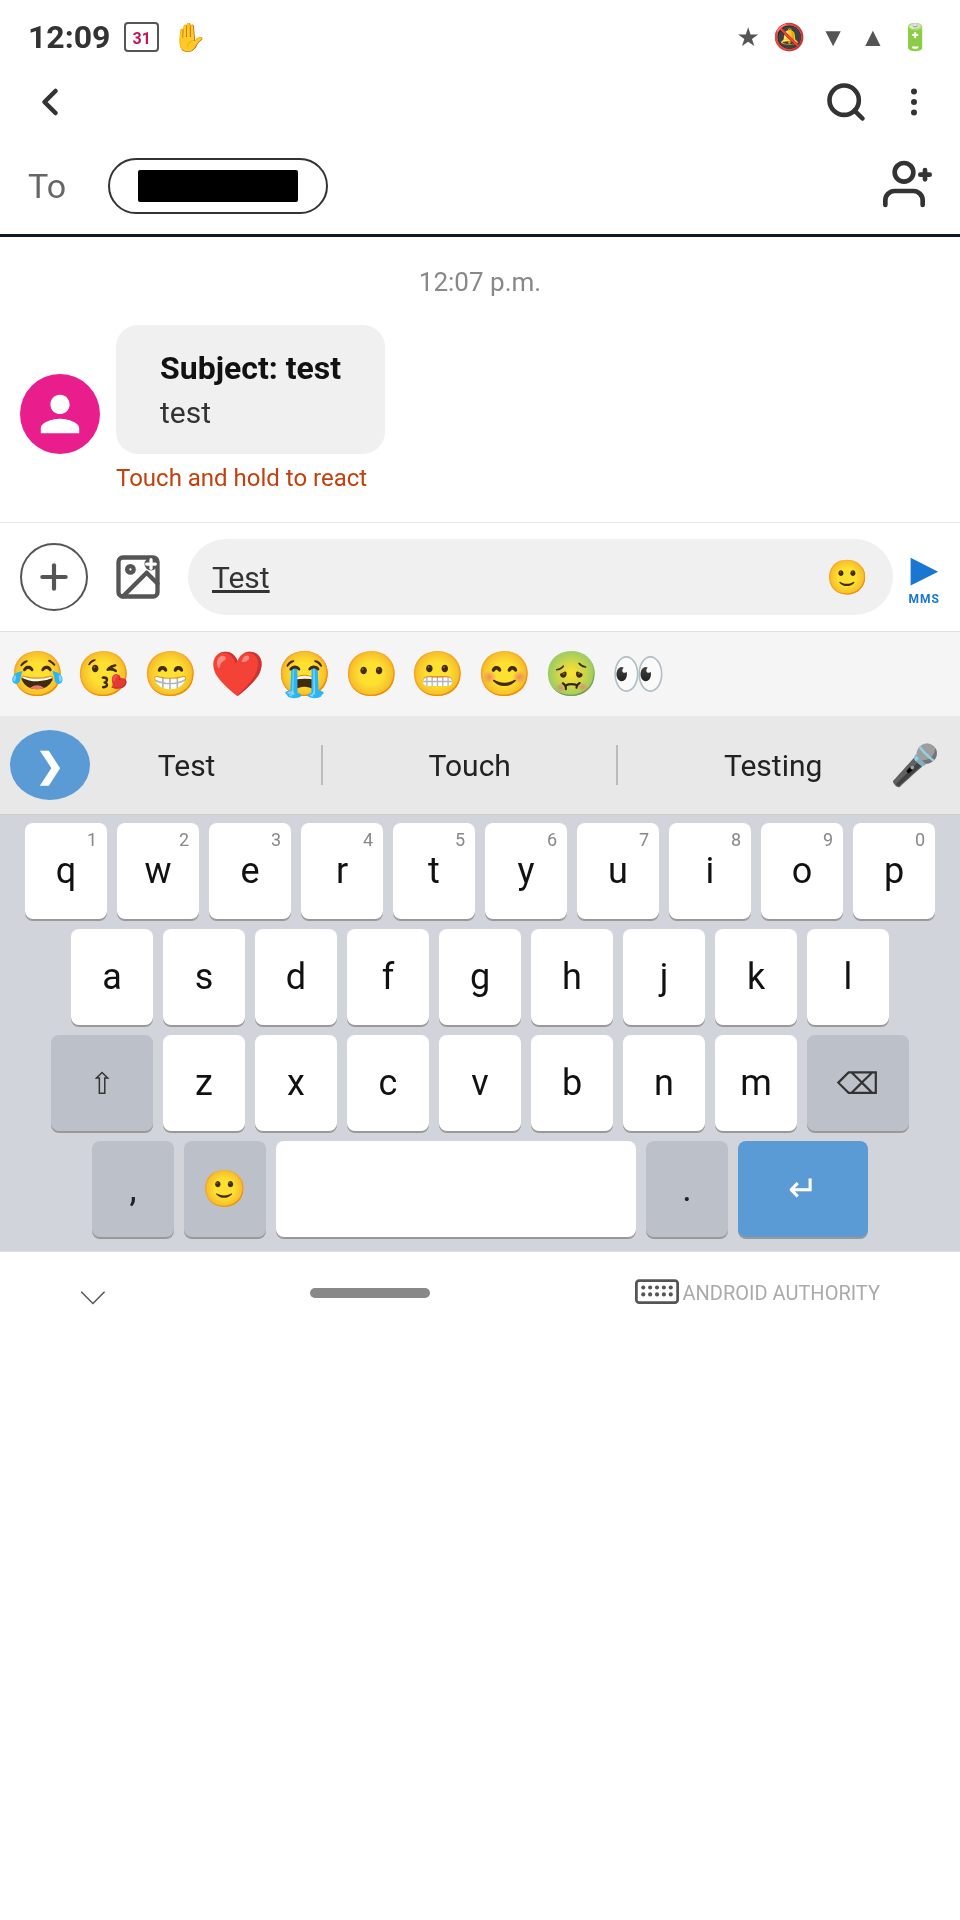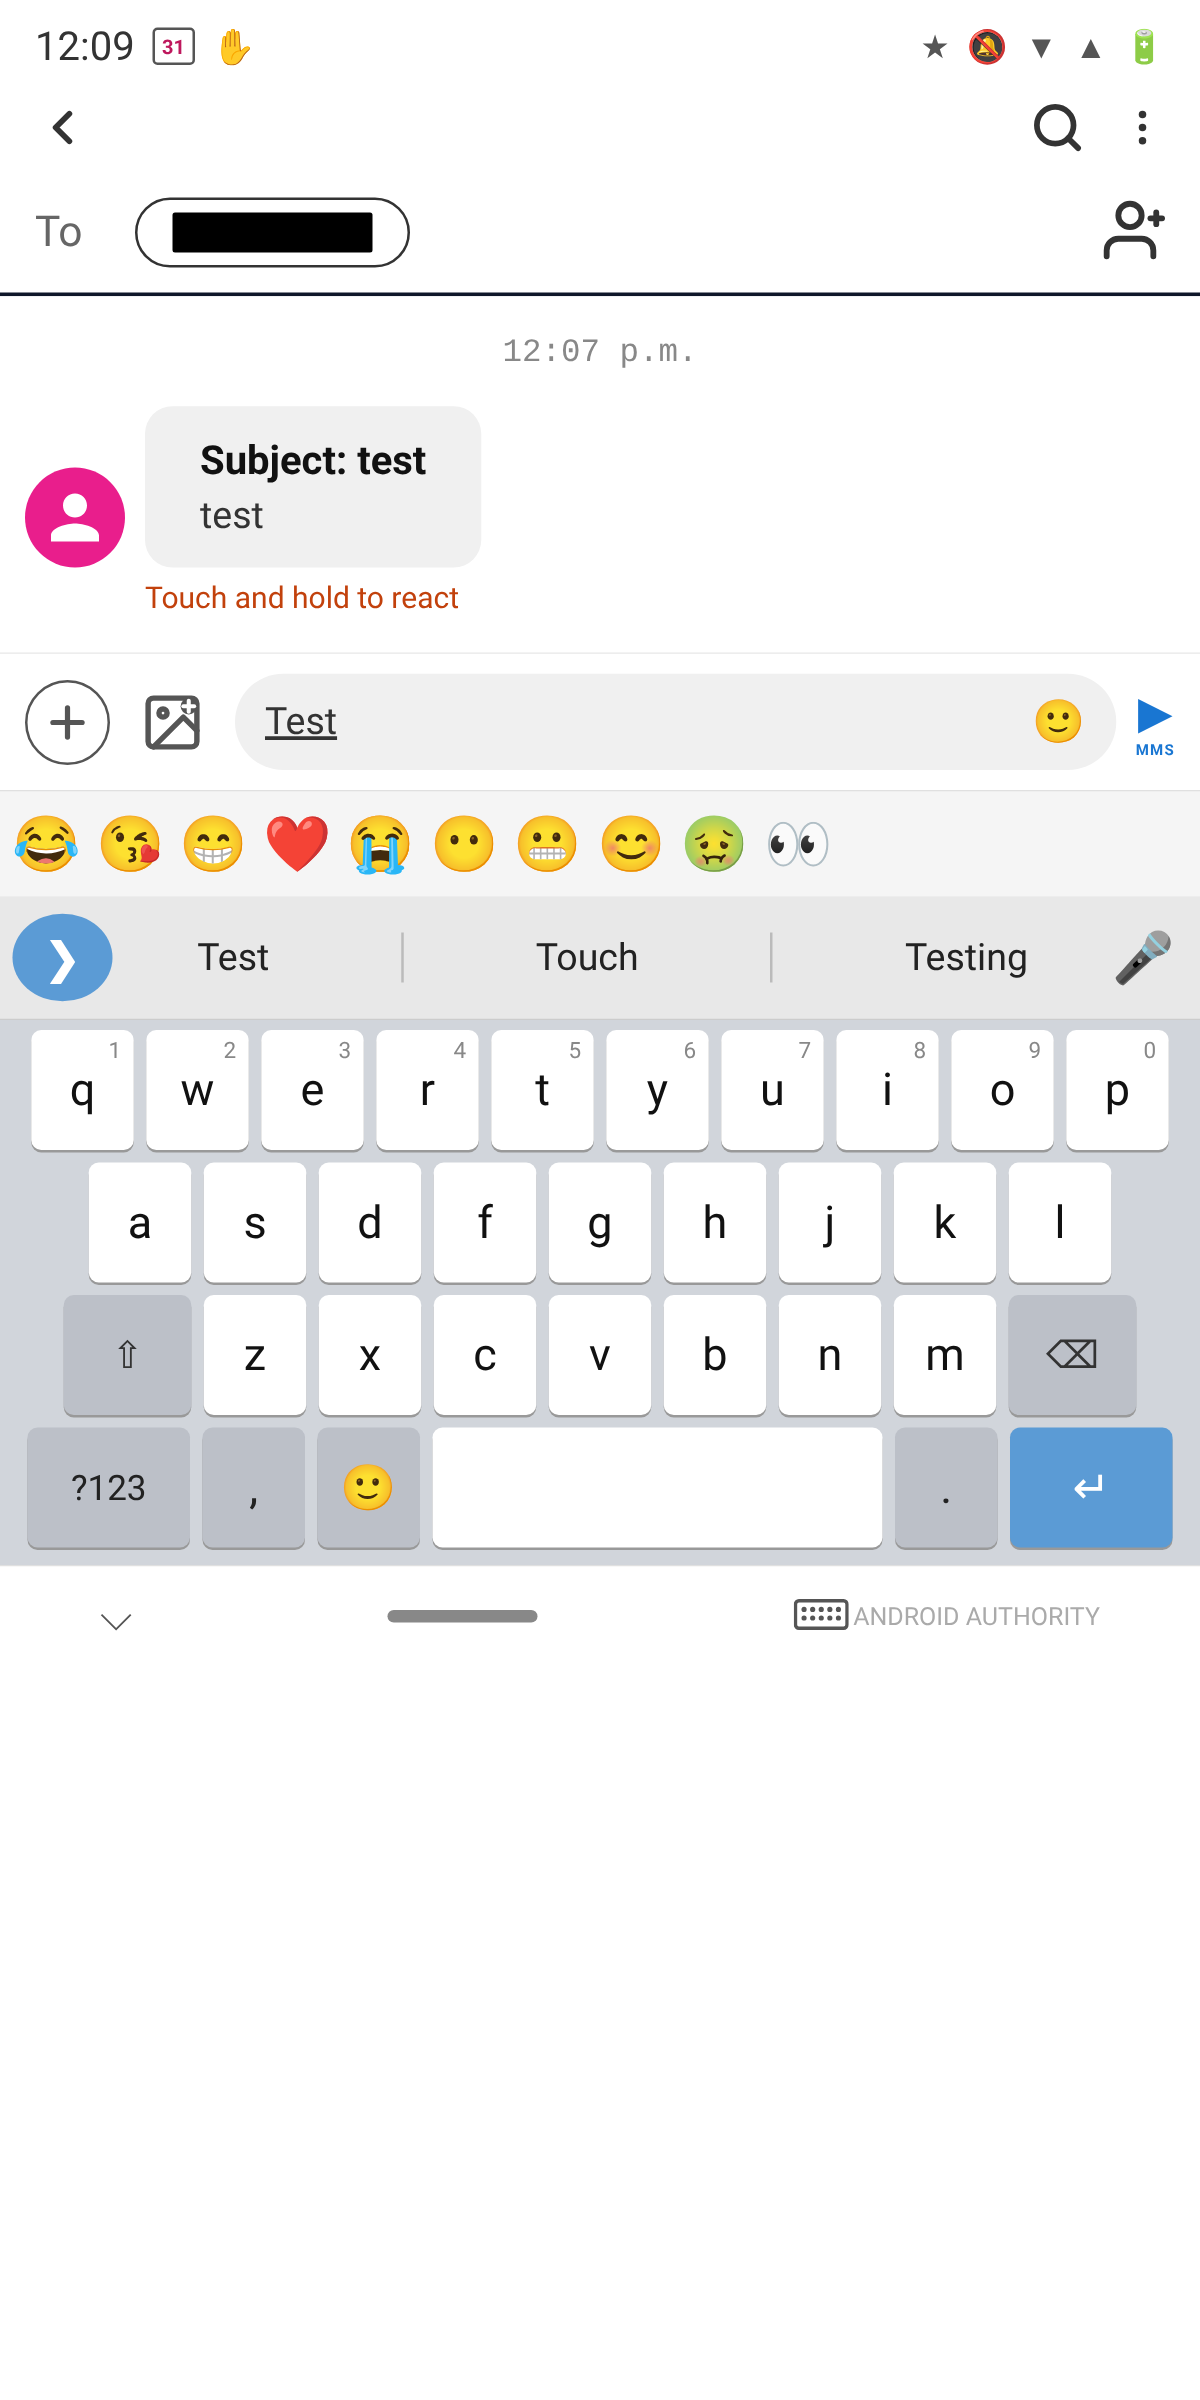--- a/index.html
+++ b/index.html
@@ -15,21 +15,21 @@
     
     .status-bar {
       display: flex;
       align-items: center;
       justify-content: space-between;
       padding: 18px 28px 10px 28px;
       background: #fff;
     }
     .status-time {
       font-size: 32px;
-      font-weight: 400;
+      font-weight: 700;
       color: #333;
     }
     .status-icons {
       display: flex;
       align-items: center;
       gap: 14px;
     }
     .status-left {
       display: flex;
       align-items: center;
@@ -119,21 +119,20 @@
     
     .message-area {
       padding: 30px 20px;
       background: #fff;
     }
     .message-timestamp {
       text-align: center;
       font-size: 26px;
       color: #888;
       margin-bottom: 28px;
-      font-family: Liberation Mono, monospace;
     }
     .message-row {
       display: flex;
       align-items: flex-end;
       gap: 16px;
       margin-bottom: 10px;
     }
     .avatar {
       width: 80px;
       height: 80px;
@@ -710,23 +709,20 @@
       </div>
     <div class="key">
         <span class="key-char">m</span>
       </div>
     <div class="key-special">
       <span class="key-delete">⌫</span>
     </div>
   </div>
 
   <div class="bottom-row">
-    <div class="key-num-sym">
-      <span>?123</span>
-    </div>
     <div class="key-comma">
       <span>,</span>
     </div>
     <div class="key-emoji-bottom">
       <span style="font-size:36px;">🙂</span>
     </div>
     <div class="key-space"></div>
     <div class="key-period">
       <span>.</span>
     </div>

